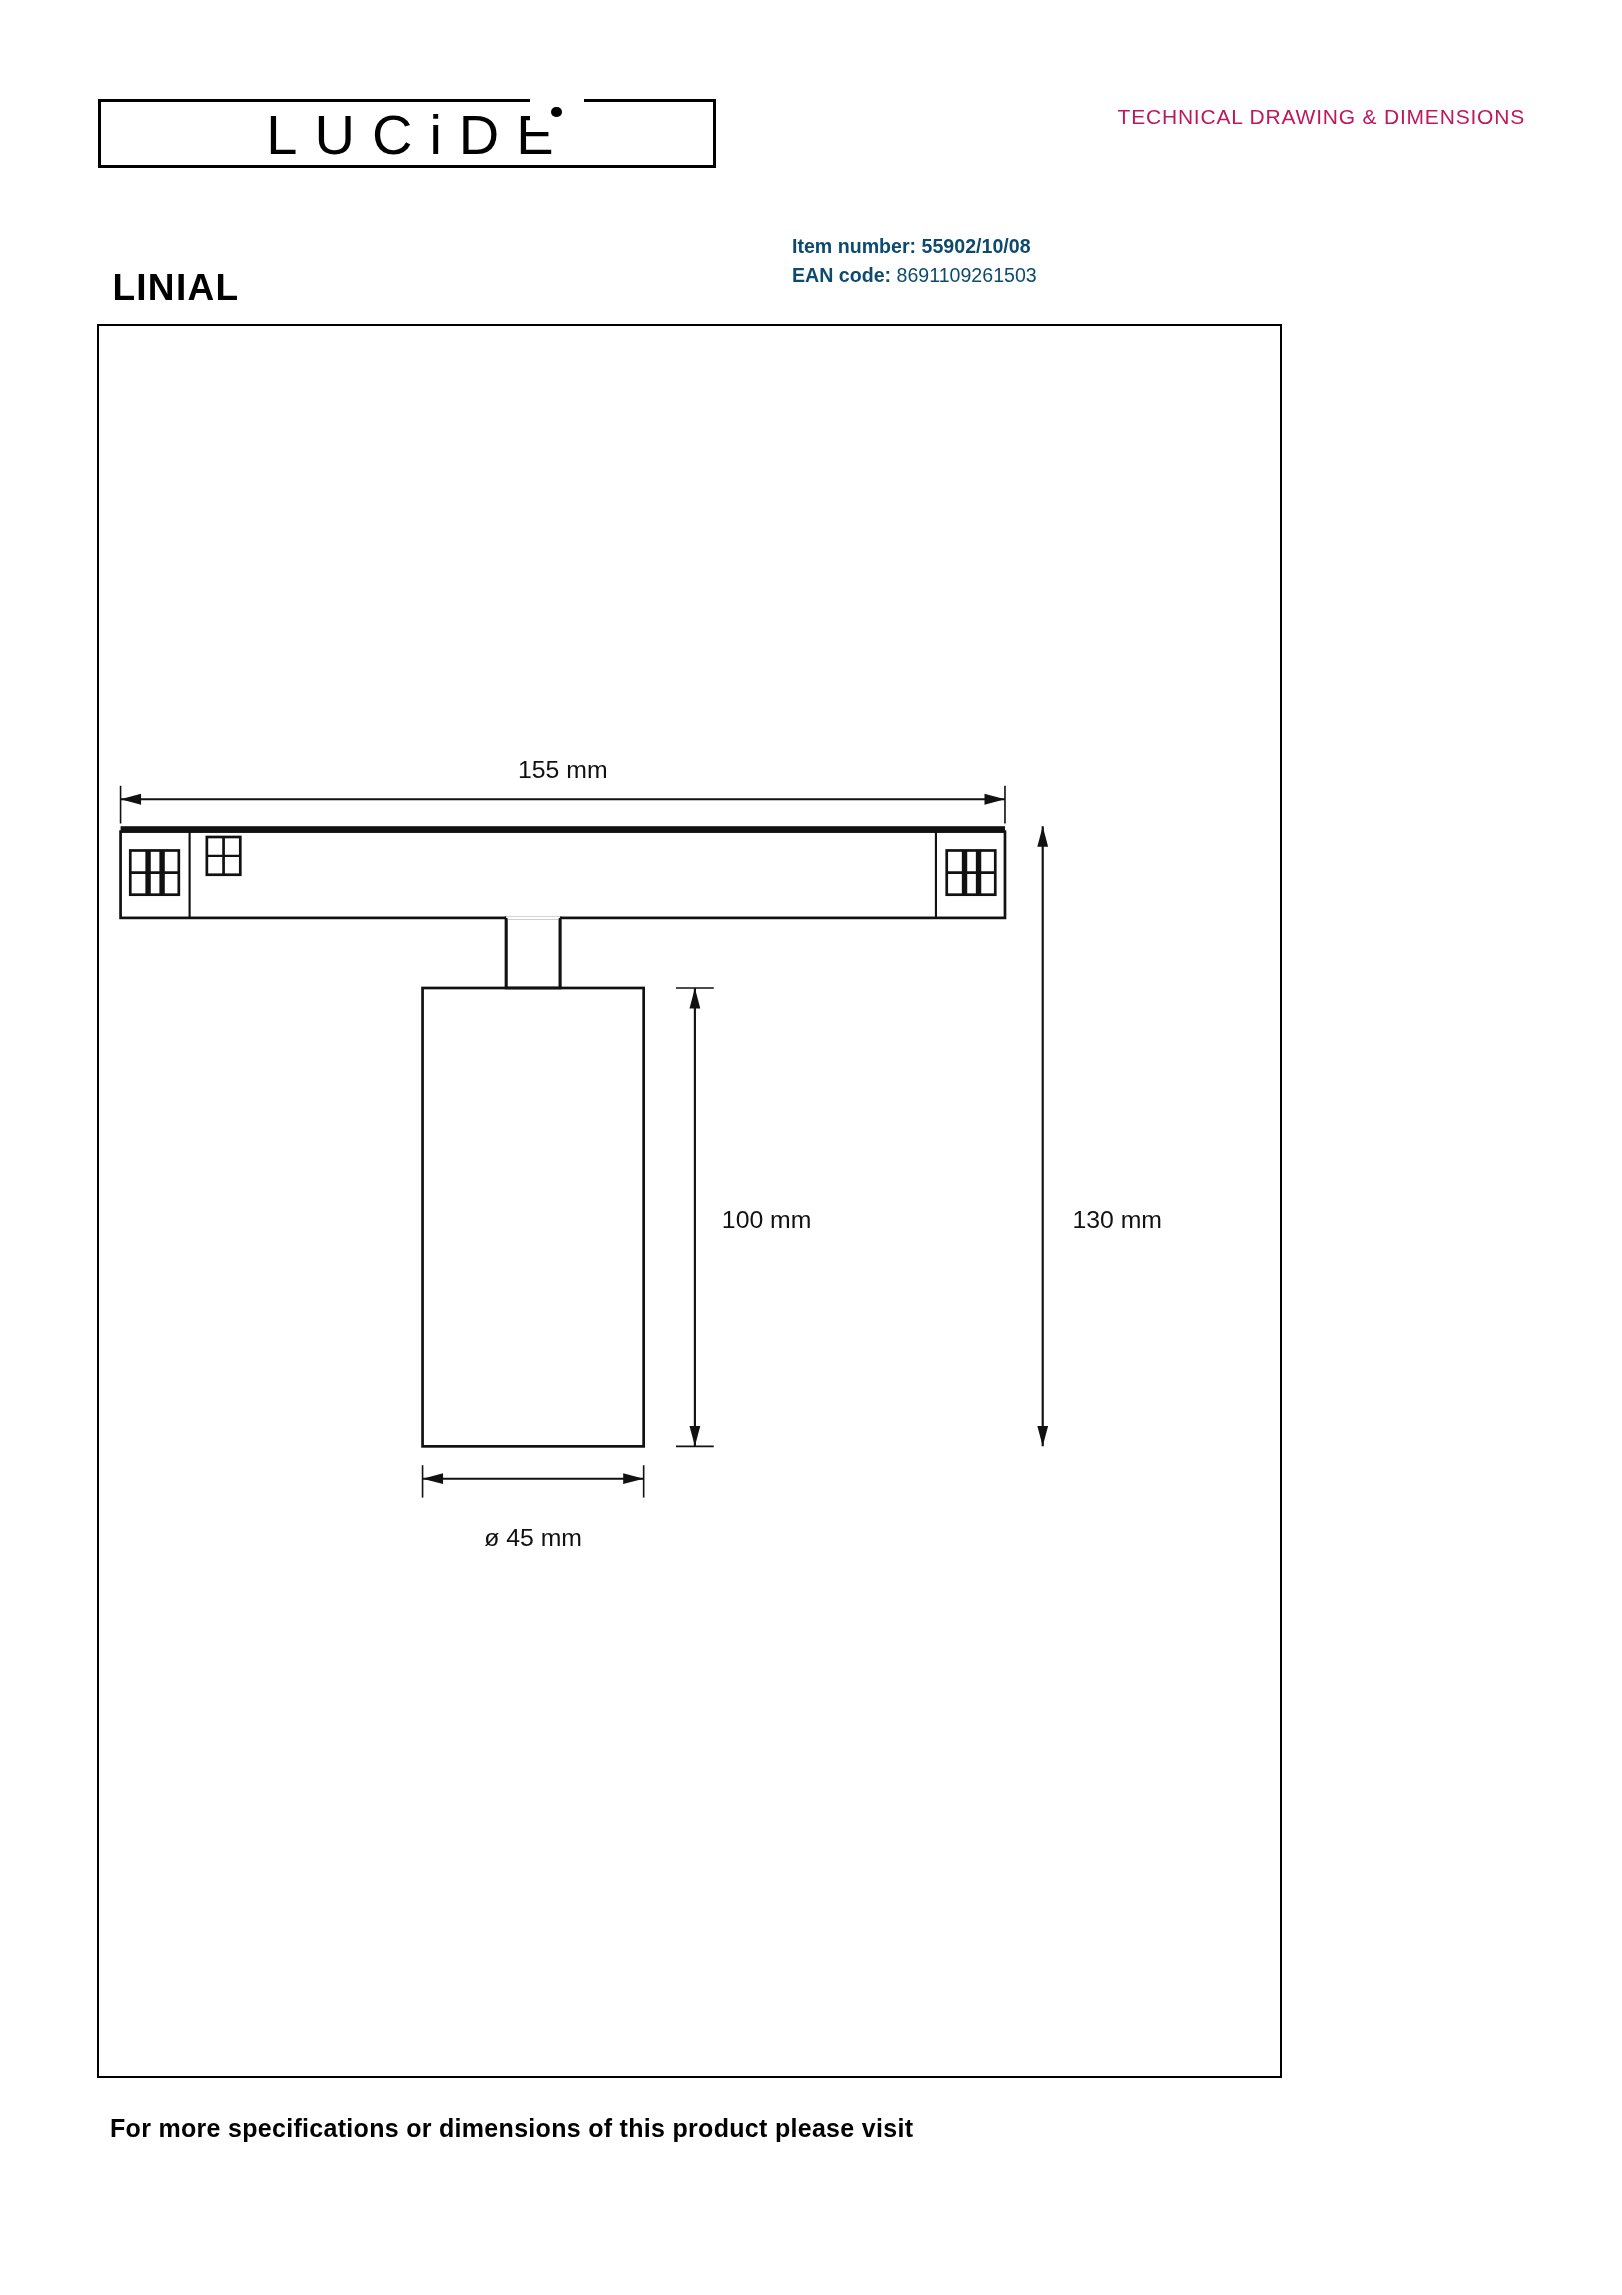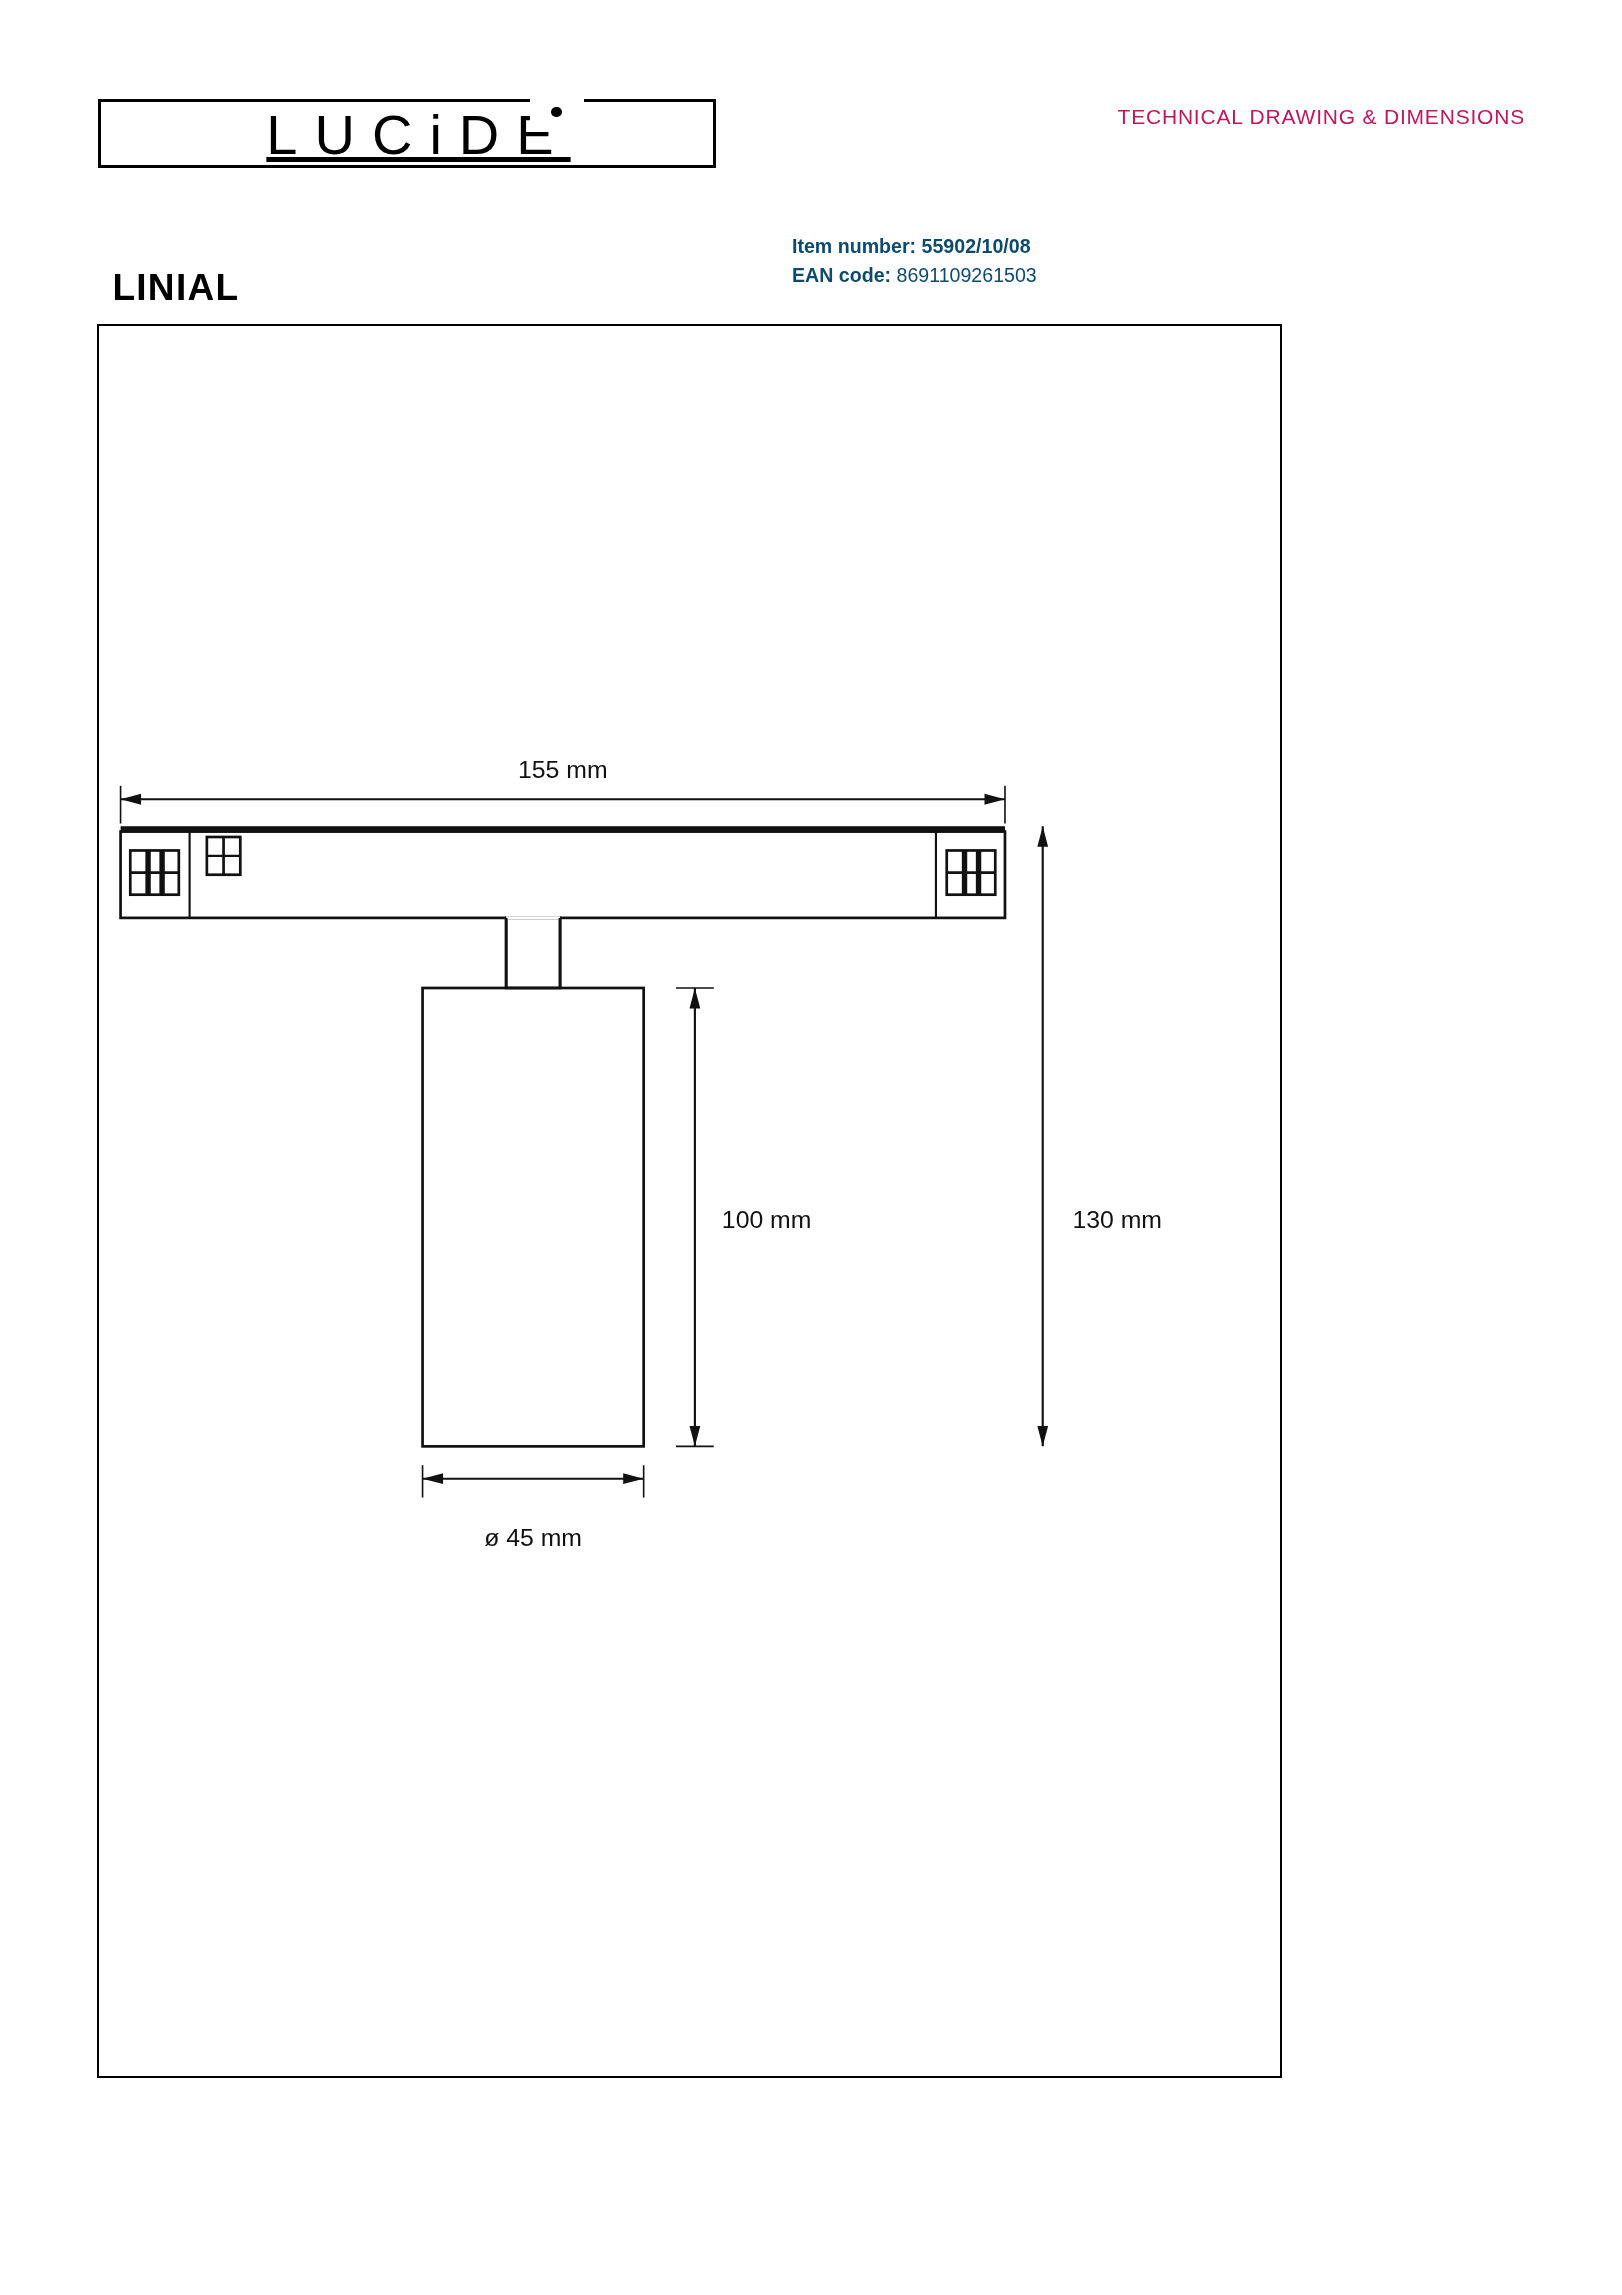--- a/index.html
+++ b/index.html
@@ -40,21 +40,20 @@
     width: 618px;
     height: 69px;
     line-height: 65px;
     text-align: center;
     font-size: 56px;
     font-weight: 400;
     letter-spacing: 17px;
     text-indent: 17px;
     font-family: "Liberation Sans", sans-serif;
     color: #000;
-    text-decoration: underline;
   }
   
   .logo-notch {
     position: absolute;
     left: 429px;
     top: -5.2px;
     width: 54px;
     height: 30px;
     background: #ffffff;
   }
@@ -268,14 +267,15 @@
 
     <text class="dim-label" x="1155" y="1390" text-anchor="start">100 mm</text>
 
     <text class="dim-label" x="1805" y="1390" text-anchor="start">130 mm</text>
 
     <text class="dim-label" x="805" y="1980" text-anchor="middle">ø 45 mm</text>
   </svg>
 </div>
 
 <div class="footer">
+  <div class="footer-line1">For more specifications or dimensions of this product please visit</div>
 </div>
 
 
 </body></html>

